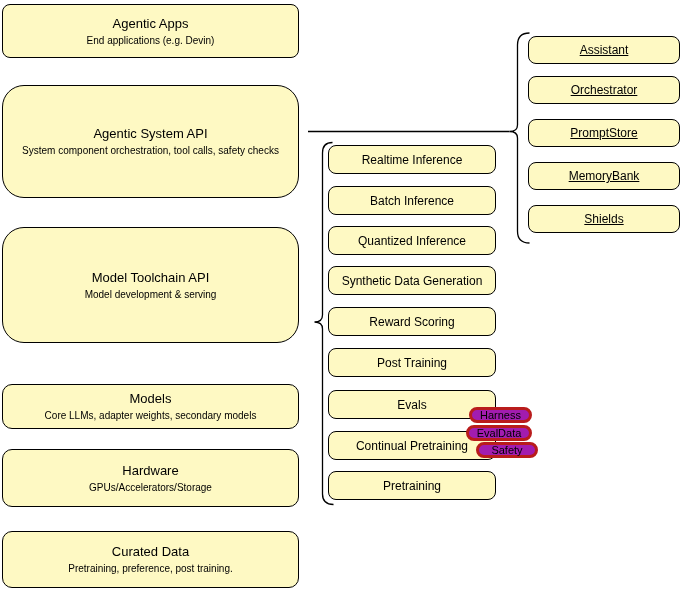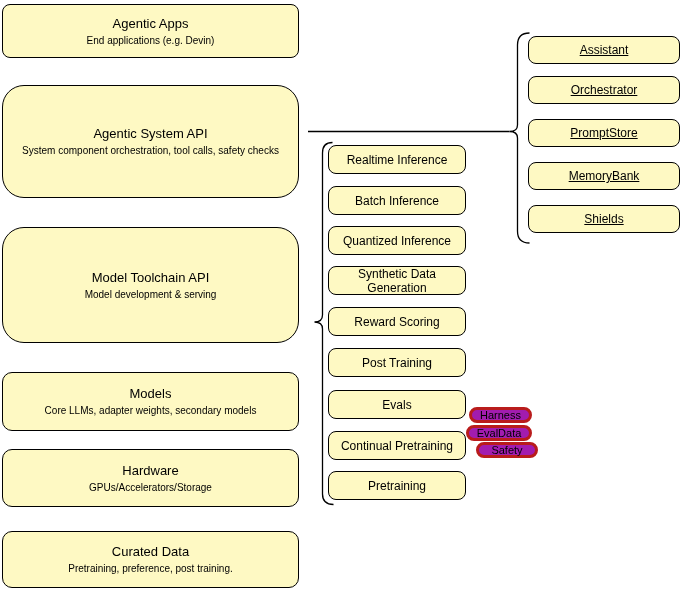--- a/index.html
+++ b/index.html
@@ -46,21 +46,21 @@
     line-height: 15px;
   }
   .lbox .subtitle {
     font-size: 10px;
     line-height: 12px;
     margin-top: 4px;
     padding: 0 6px;
   }
   .mbox {
     left: 328px;
-    width: 138px;
+    width: 168px;
     height: 29px;
     border-radius: 8px;
     font-size: 12px;
   }
   .rbox {
     left: 528px;
     width: 152px;
     height: 28px;
     border-radius: 8px;
     font-size: 12px;
@@ -102,21 +102,21 @@
   <div class="box lbox r22" style="top:85px;height:113px;">
     <div class="title">Agentic System API</div>
     <div class="subtitle">System component orchestration, tool calls, safety checks</div>
   </div>
 
   <div class="box lbox r22" style="top:227px;height:116px;">
     <div class="title">Model Toolchain API</div>
     <div class="subtitle">Model development &amp; serving</div>
   </div>
 
-  <div class="box lbox r10" style="top:372px;height:59px;">
+  <div class="box lbox r10" style="top:384px;height:45px;">
     <div class="title">Models</div>
     <div class="subtitle">Core LLMs, adapter weights, secondary models</div>
   </div>
 
   <div class="box lbox r10" style="top:449px;height:58px;">
     <div class="title">Hardware</div>
     <div class="subtitle">GPUs/Accelerators/Storage</div>
   </div>
 
   <div class="box lbox r10" style="top:531px;height:57px;">

